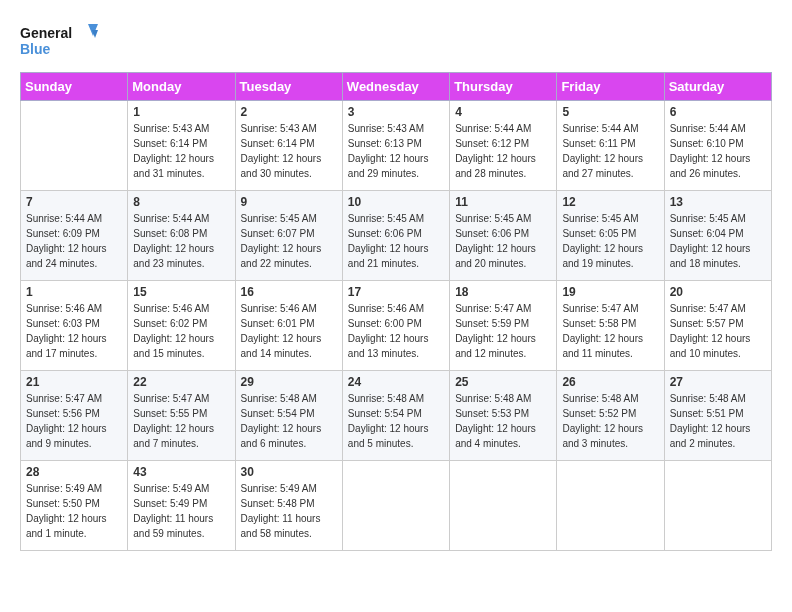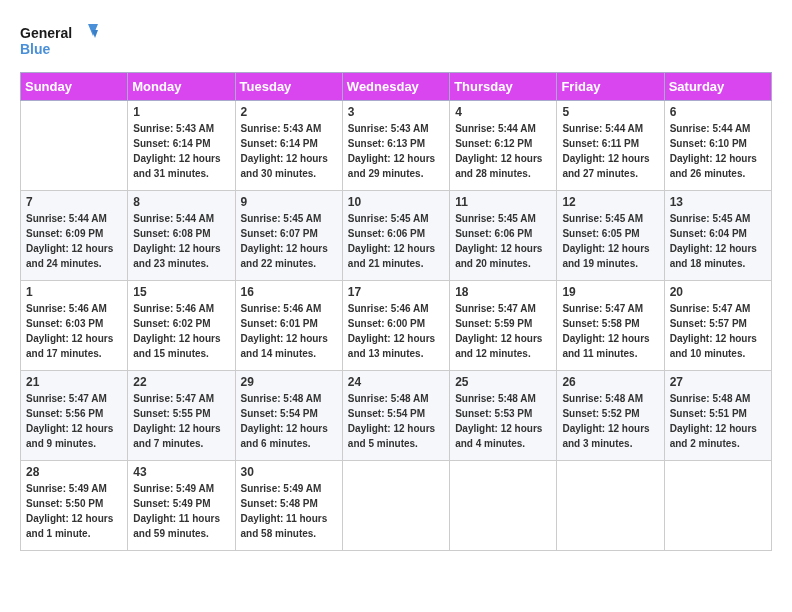--- a/index.html
+++ b/index.html
@@ -58,21 +58,20 @@
     }
     .day-num {
       font-weight: bold;
       font-size: 12px;
       display: block;
       margin-bottom: 2px;
     }
     .cell-detail {
       line-height: 1.5;
       font-size: 10px;
-      font-weight: bold;
     }
     .empty-cell {
       background: #f9f9f9;
     }
     tr:nth-child(even) td {
       background-color: #f5f7fa;
     }
     tr:nth-child(odd) td {
       background-color: #ffffff;
     }

